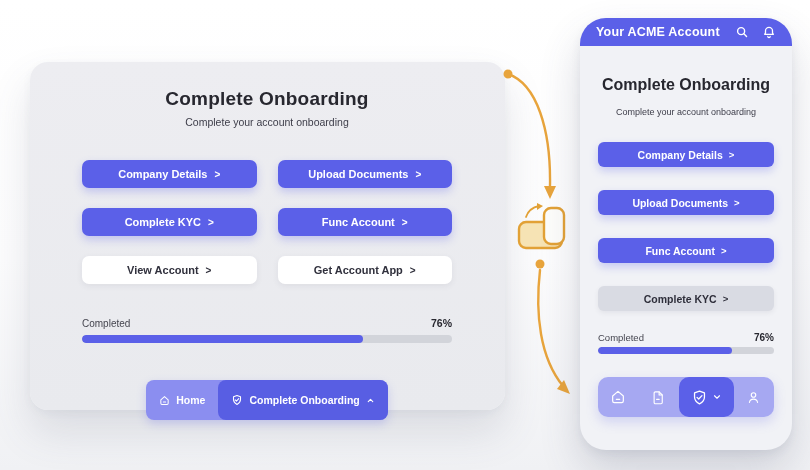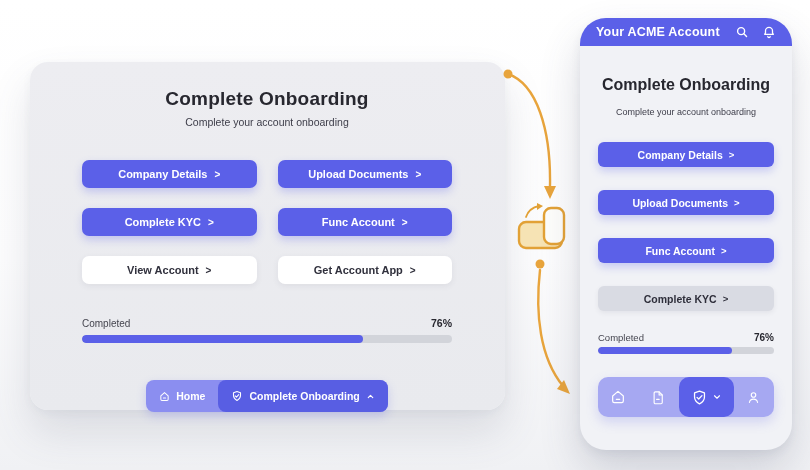--- a/index.html
+++ b/index.html
@@ -43,21 +43,21 @@
   .btn .chev{font-size:10px;font-weight:700;}
   .btn.white{background:#ffffff;color:#30303c;box-shadow:0 2px 6px rgba(60,60,90,.08);}
 
   .progress-head{margin-top:33px;display:flex;justify-content:space-between;align-items:flex-end;}
   .progress-label{font-size:10px;color:#45454f;}
   .progress-value{font-size:10.5px;font-weight:700;color:var(--text-dark);}
   .progress-track{margin-top:6px;height:8px;border-radius:4px;background:var(--progress-track);overflow:hidden;}
   .progress-fill{height:100%;border-radius:4px;background:var(--primary);}
 
   .d-navwrap{margin-top:37px;display:flex;justify-content:center;}
-  .d-nav{display:flex;align-items:stretch;background:var(--nav-pill);border-radius:8px;height:32px;
+  .d-nav{display:flex;align-items:stretch;background:var(--nav-pill);border-radius:8px;height:40px;
     box-shadow:0 4px 10px rgba(110,115,230,.28);}
   .d-nav-item{display:flex;align-items:center;gap:6px;padding:0 13px;color:#fff;font-size:10.5px;font-weight:700;
     cursor:pointer;white-space:nowrap;border-radius:8px;}
   .d-nav-item.active{background:var(--nav-active);}
   .icon{display:inline-flex;align-items:center;justify-content:center;color:#fff;}
   .icon svg{display:block;}
 
   
   .phone{
     position:absolute;left:580px;top:18px;width:212px;height:432px;

